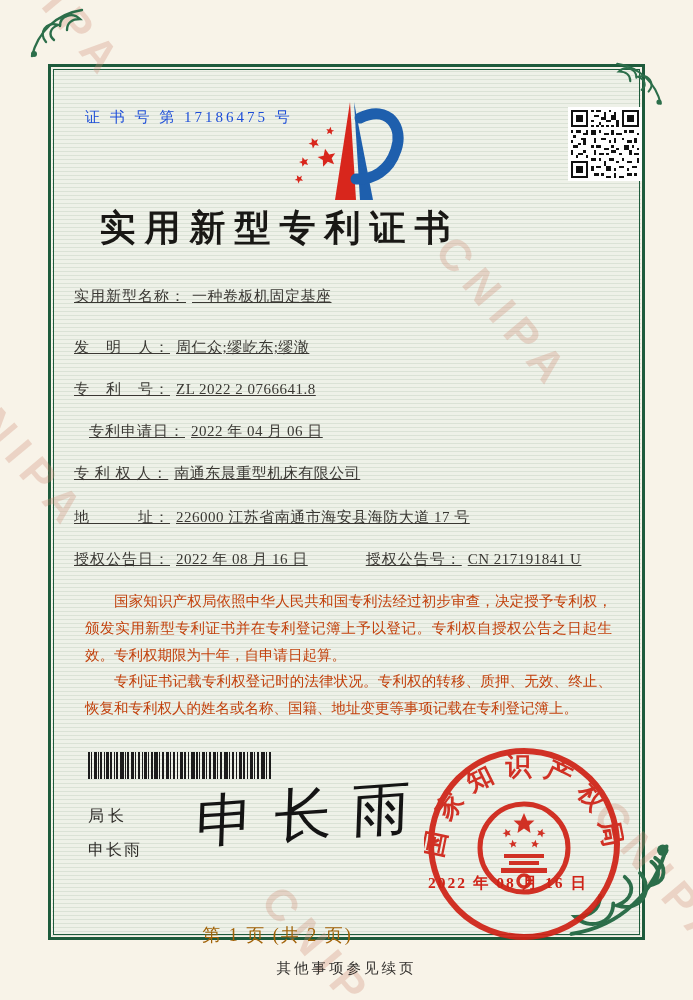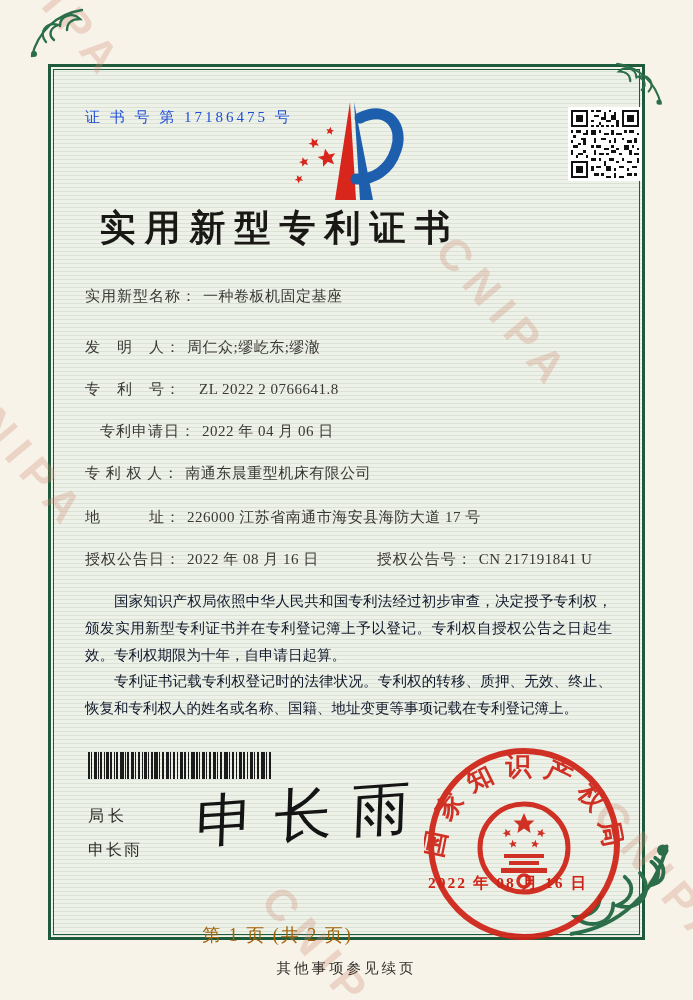--- a/index.html
+++ b/index.html
@@ -34,29 +34,29 @@
   .cert-number{
     position:absolute;left:85px;top:108px;font-size:15px;color:#1d4ed8;letter-spacing:3px;
   }
   .logo{position:absolute;left:283px;top:94px;}
   .qr{position:absolute;left:568px;top:107px;}
   .title{
     position:absolute;left:0;top:204px;width:559px;text-align:center;
     font-size:36px;font-weight:bold;color:#191815;letter-spacing:9px;
   }
   .field-row{
-    position:absolute;left:85px;display:flex;align-items:baseline;
-    font-size:15px;color:#3a3833;white-space:nowrap;
+    position:absolute;left:74px;display:flex;align-items:baseline;
+    font-size:15px;color:#3a3833;white-space:nowrap;text-decoration:underline;
   }
   .field-row .lbl{letter-spacing:1px;}
   .field-row .val{margin-left:6px;letter-spacing:0.5px;}
   .pair2{margin-left:58px;display:flex;align-items:baseline;}
   .body-text{
     position:absolute;left:85px;top:588px;width:527px;
-    font-size:14.5px;line-height:1.85;color:#0f172a;text-align:justify;
+    font-size:14.5px;line-height:1.85;color:#c2410c;text-align:justify;
   }
   .body-text p{margin:0;text-indent:2em;}
   .barcode{position:absolute;left:88px;top:752px;}
   .issuer-title{position:absolute;left:88px;top:806px;font-size:16px;color:#2e2c28;letter-spacing:4px;}
   .issuer-name{position:absolute;left:88px;top:840px;font-size:16px;color:#2e2c28;letter-spacing:2px;}
   .signature{
     position:absolute;left:196px;top:776px;font-size:58px;color:#141414;
     letter-spacing:20px;transform:rotate(-4deg) skewX(-6deg);white-space:nowrap;
   }
   .seal{position:absolute;left:424px;top:744px;z-index:5;opacity:0.93;}
@@ -165,21 +165,21 @@
     <div class="title">实用新型专利证书</div>
 
     <div class="field-row" style="top:287px;">
       <span class="lbl">实用新型名称：</span>
       <span class="val">一种卷板机固定基座</span>
     </div>
     <div class="field-row" style="top:338px;">
       <span class="lbl">发　明　人：</span>
       <span class="val">周仁众;缪屹东;缪澈</span>
     </div>
-    <div class="field-row" style="top:380px;gap:12px;">
+    <div class="field-row" style="top:380px;">
       <span class="lbl">专　利　号：</span>
       <span class="val">ZL 2022 2 0766641.8</span>
     </div>
     <div class="field-row" style="top:422px;margin-left:15px;">
       <span class="lbl">专利申请日：</span>
       <span class="val">2022 年 04 月 06 日</span>
     </div>
     <div class="field-row" style="top:464px;">
       <span class="lbl">专 利 权 人：</span>
       <span class="val">南通东晨重型机床有限公司</span>

